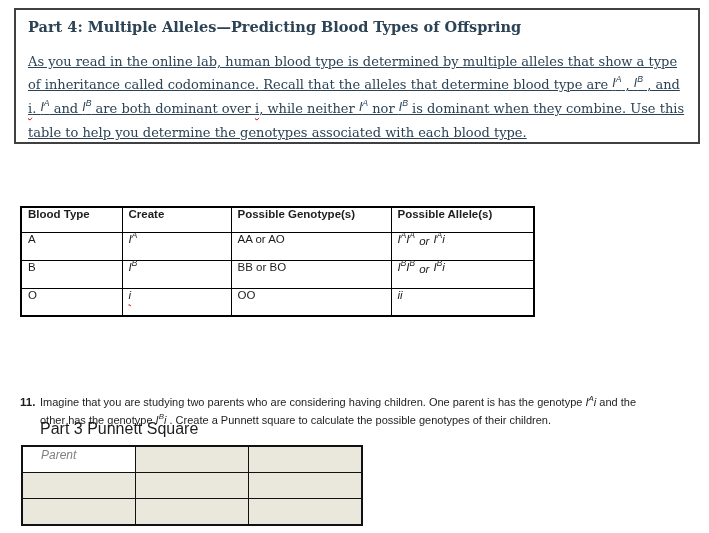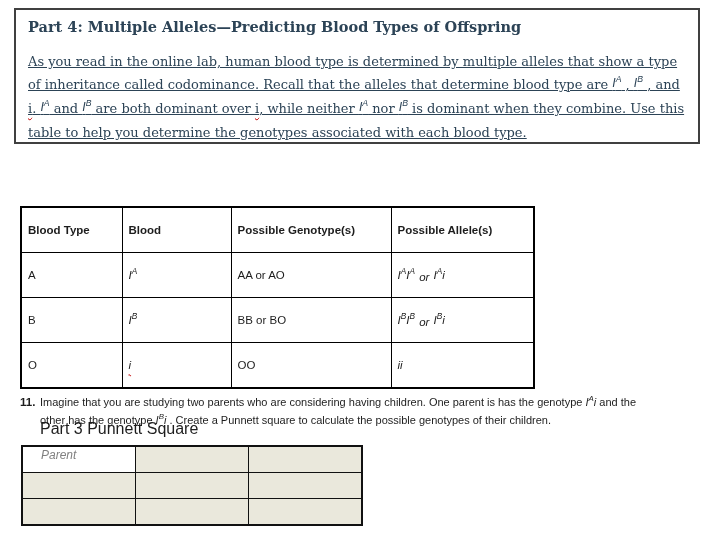--- a/index.html
+++ b/index.html
@@ -36,21 +36,21 @@
   }
 
   
   table { border-collapse:collapse; }
   .allele-table {
     position:absolute; left:20px; top:206px; border:2px solid #000;
     font-size:11.5px; color:#1d1d1d;
   }
   .allele-table th, .allele-table td {
     border:1px solid #000; text-align:left; vertical-align:top;
-    padding:16px 6px; box-sizing:border-box;
+    padding:0 6px; box-sizing:border-box;
   }
   .allele-table th { font-weight:bold; height:25px; }
   .allele-table td { height:28px; }
   .col-bloodtype { width:101px; } .col-allele { width:109px; }
   .col-genotypes { width:160px; } .col-alleles { width:143px; }
 
   
   .question { position:absolute; left:20px; top:360px; width:650px; display:flex;margin-top:33px; }
   .qnum { font-weight:bold; width:20px; flex:0 0 20px; font-size:11.5px; line-height:18px; }
   .qtext { font-size:11px; line-height:18px; width:615px; }
@@ -78,21 +78,21 @@
 
   <section class="intro-box">
     <h1>Part 4: Multiple Alleles—Predicting Blood Types of Offspring</h1>
     <p>As you read in the online lab, human blood type is determined by multiple alleles that show a type of inheritance called codominance. Recall that the alleles that determine blood type are <span class="al">I<sup>A</sup></span> , <span class="al">I<sup>B</sup></span> , and <span class="sq">i</span>. <span class="al">I<sup>A</sup></span> and <span class="al">I<sup>B</sup></span> are both dominant over <span class="sq">i</span>, while neither <span class="al">I<sup>A</sup></span> nor <span class="al">I<sup>B</sup></span> is dominant when they combine. Use this table to help you determine the genotypes associated with each blood type.</p>
   </section>
 
   <table class="allele-table">
     <thead>
       <tr>
         <th class="col-bloodtype">Blood Type</th>
-        <th class="col-allele">Blood</th>
+        <th class="col-allele">Create</th>
         <th class="col-genotypes">Possible Genotype(s)</th>
         <th class="col-alleles">Possible Allele(s)</th>
       </tr>
     </thead>
     <tbody>
       <tr>
         <td>A</td>
         <td><span class="al">I<sup>A</sup></span></td>
         <td>AA or AO</td>
         <td><span class="al">I<sup>A</sup>I<sup>A</sup></span> <span class="or">or</span> <span class="al">I<sup>A</sup>i</span></td>

